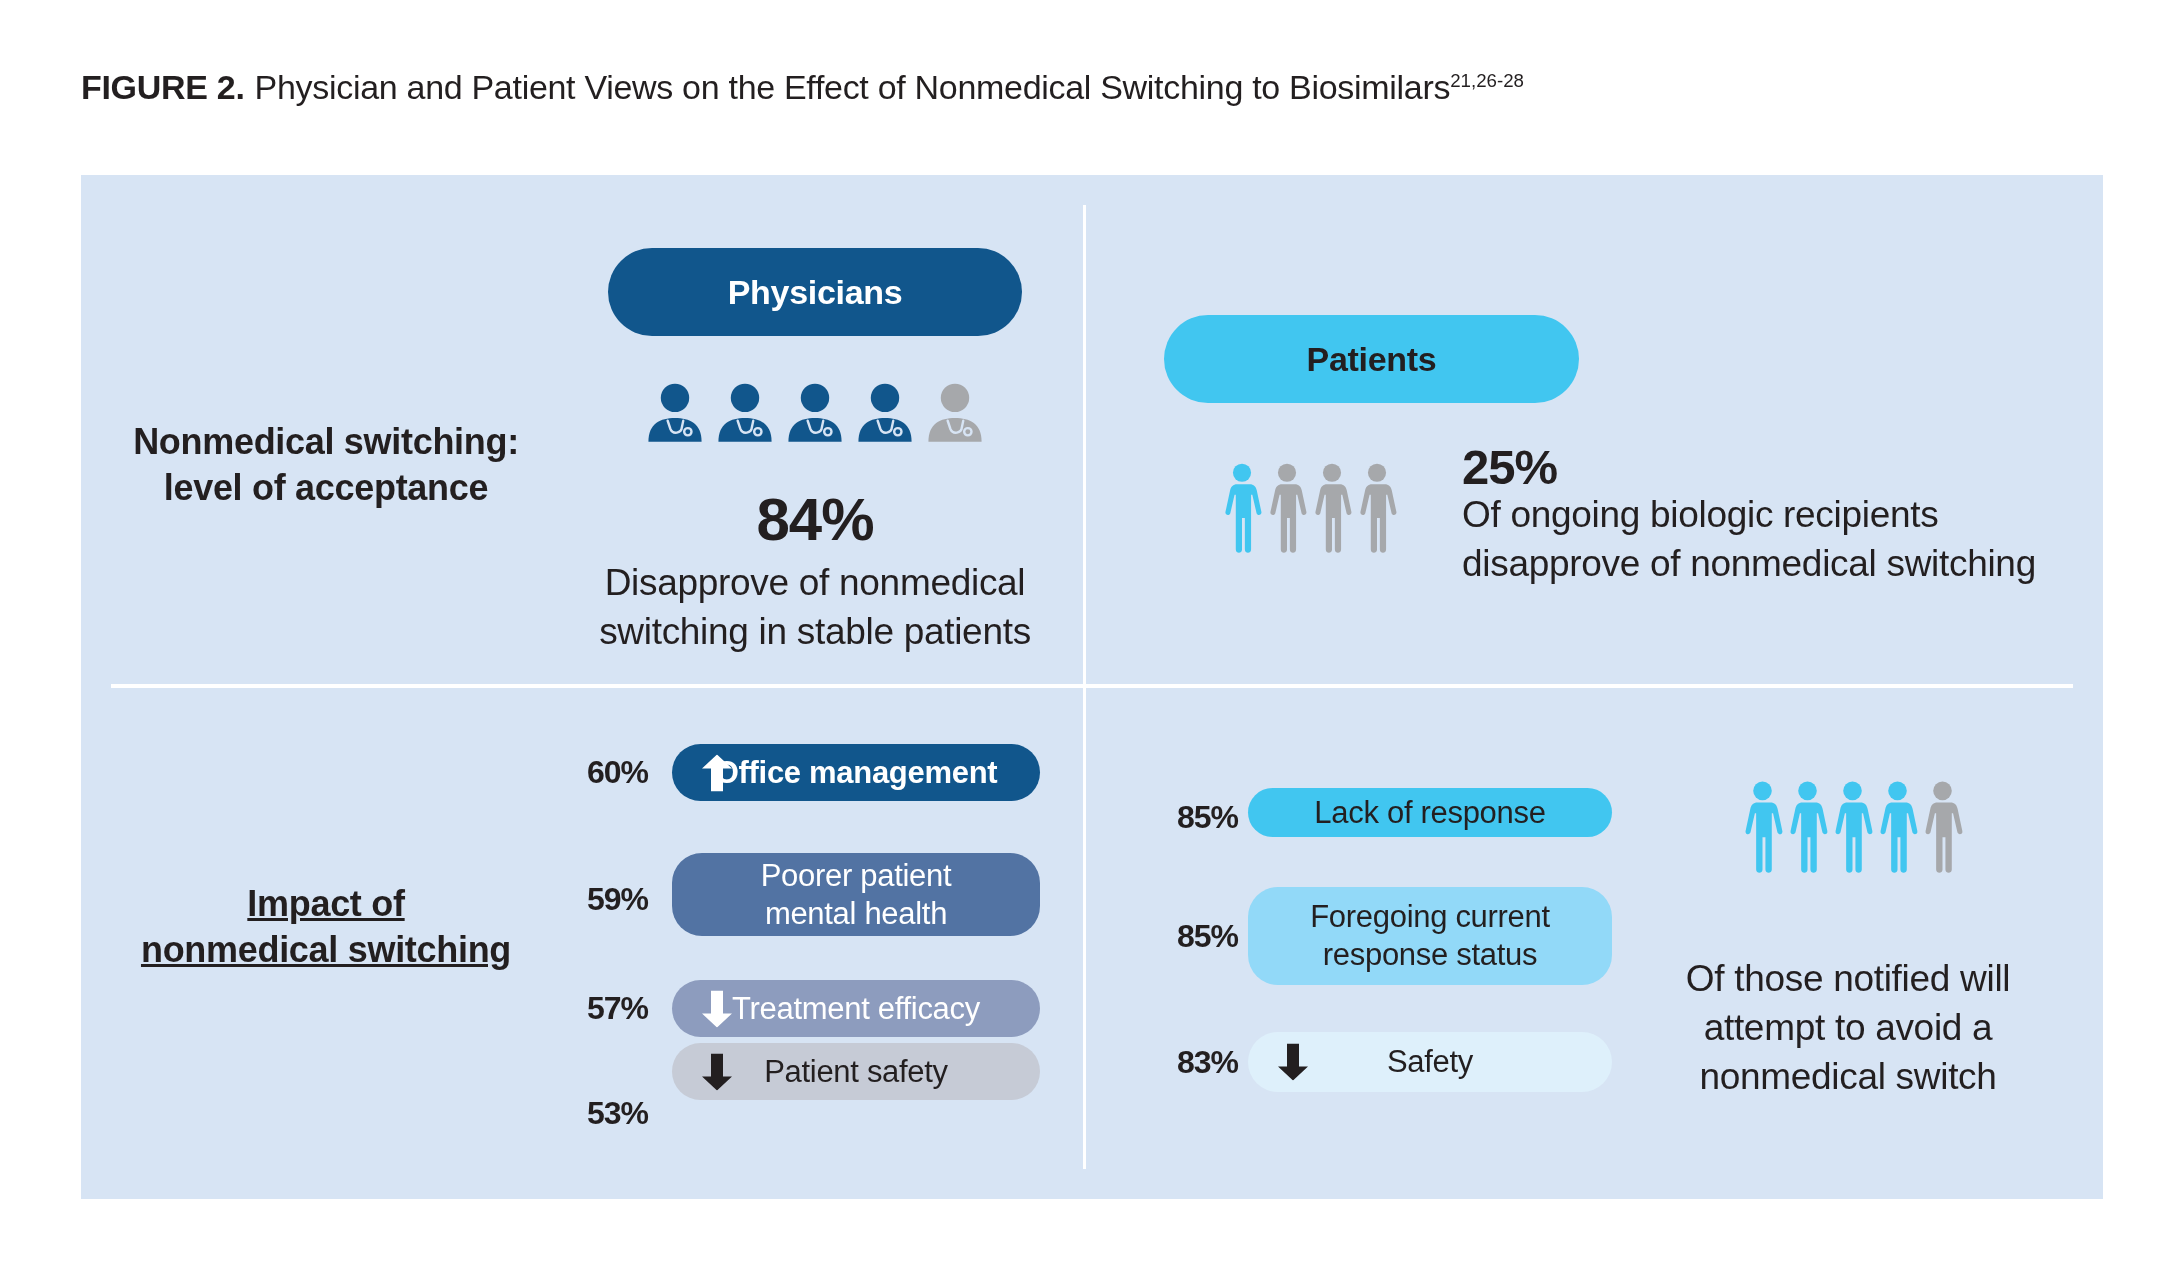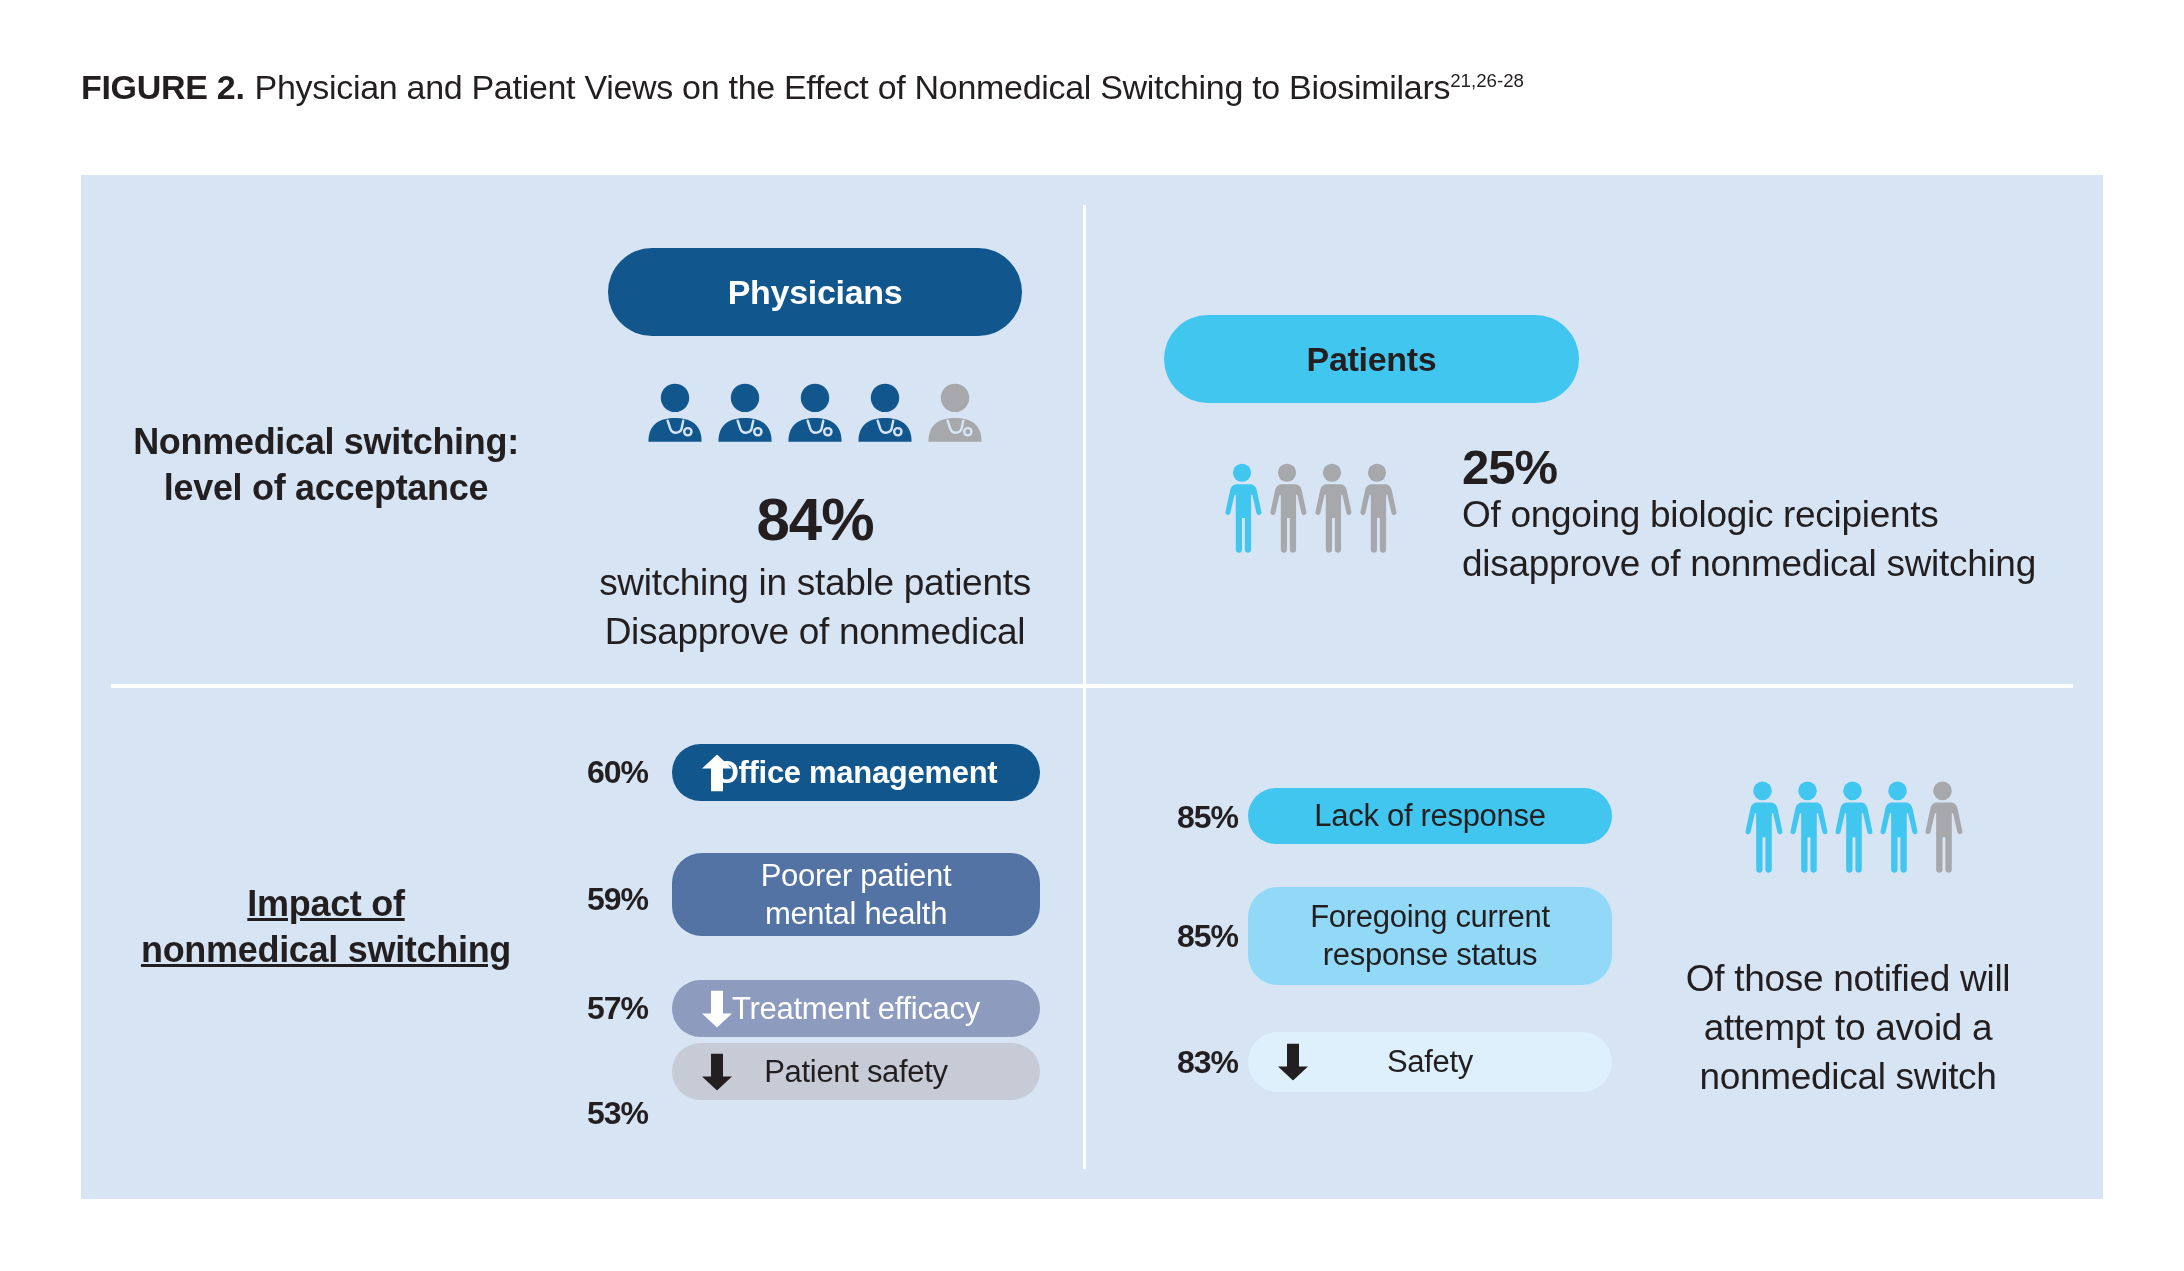--- a/index.html
+++ b/index.html
@@ -52,21 +52,21 @@
   .bar{border-radius:30px;display:flex;align-items:center;justify-content:center;
        font-size:31px;text-align:center;line-height:1.22;}
   .bar .arrow{position:absolute;left:30px;top:50%;transform:translateY(-50%);width:30px;height:37px;}
   .bar .arrow svg{display:block;width:30px;height:37px;}
   
   .num-60{left:437px;top:569px;height:57px;} .bar-60{left:591px;top:569px;width:368px;height:57px;background:var(--c_dark_blue);color:#fff;font-weight:bold;}
   .num-59{left:437px;top:678px;height:93px;} .bar-59{left:591px;top:678px;width:368px;height:83px;background:var(--c_slate_blue);color:#fff;}
   .num-57{left:437px;top:805px;height:57px;} .bar-57{left:591px;top:805px;width:368px;height:57px;background:var(--c_gray_blue);color:#fff;}
   .num-53{left:437px;top:910px;height:57px;} .bar-53{left:591px;top:868px;width:368px;height:57px;background:var(--c_light_gray);color:var(--c_text_dark);}
   
-  .num-85a{left:1027px;top:613px;height:59px;} .bar-85a{left:1167px;top:613px;width:364px;height:56px;background:var(--c_cyan);color:var(--c_text_dark);}
+  .num-85a{left:1027px;top:613px;height:59px;} .bar-85a{left:1167px;top:613px;width:364px;height:49px;background:var(--c_cyan);color:var(--c_text_dark);}
   .num-85b{left:1027px;top:712px;height:98px;} .bar-85b{left:1167px;top:712px;width:364px;height:98px;background:var(--c_light_cyan);color:var(--c_text_dark);}
   .num-83{left:1027px;top:857px;height:60px;}  .bar-83{left:1167px;top:857px;width:364px;height:60px;background:var(--c_pale_blue);color:var(--c_text_dark);}
   .arr-white{fill:#ffffff;} .arr-black{fill:#231f20;}
 </style>
 </head>
 <body>
 
 <div class="canvas">
 
   <div class="abs caption">
@@ -129,22 +129,22 @@
             <circle cx="36" cy="16" r="15.5"></circle>
             <path d="M7 64 C7 44 20 38 36 38 C52 38 65 44 65 64 Z"></path>
             <path class="steth" d="M28 41 l3 9 a6.5 6.5 0 0 0 12.5 -2 l1.5 -7"></path>
             <circle class="steth" cx="50" cy="53" r="4"></circle>
           </svg>
       </span>
     </div>
 
     <div class="abs bigstat stat-84">84%</div>
     <div class="abs desc-84">
+      <div>Disapprove of nonmedical</div>
       <div>switching in stable patients</div>
-      <div>Disapprove of nonmedical</div>
     </div>
 
     <div class="abs gpill pill-patients">
       <span>Patients</span>
     </div>
 
     <div class="abs iconrow pat-icons-top">
       <span class="picon fill-cyan">
         <svg width="42" height="92" viewBox="0 0 44 96">
             <circle cx="22" cy="10" r="9.5"></circle>

